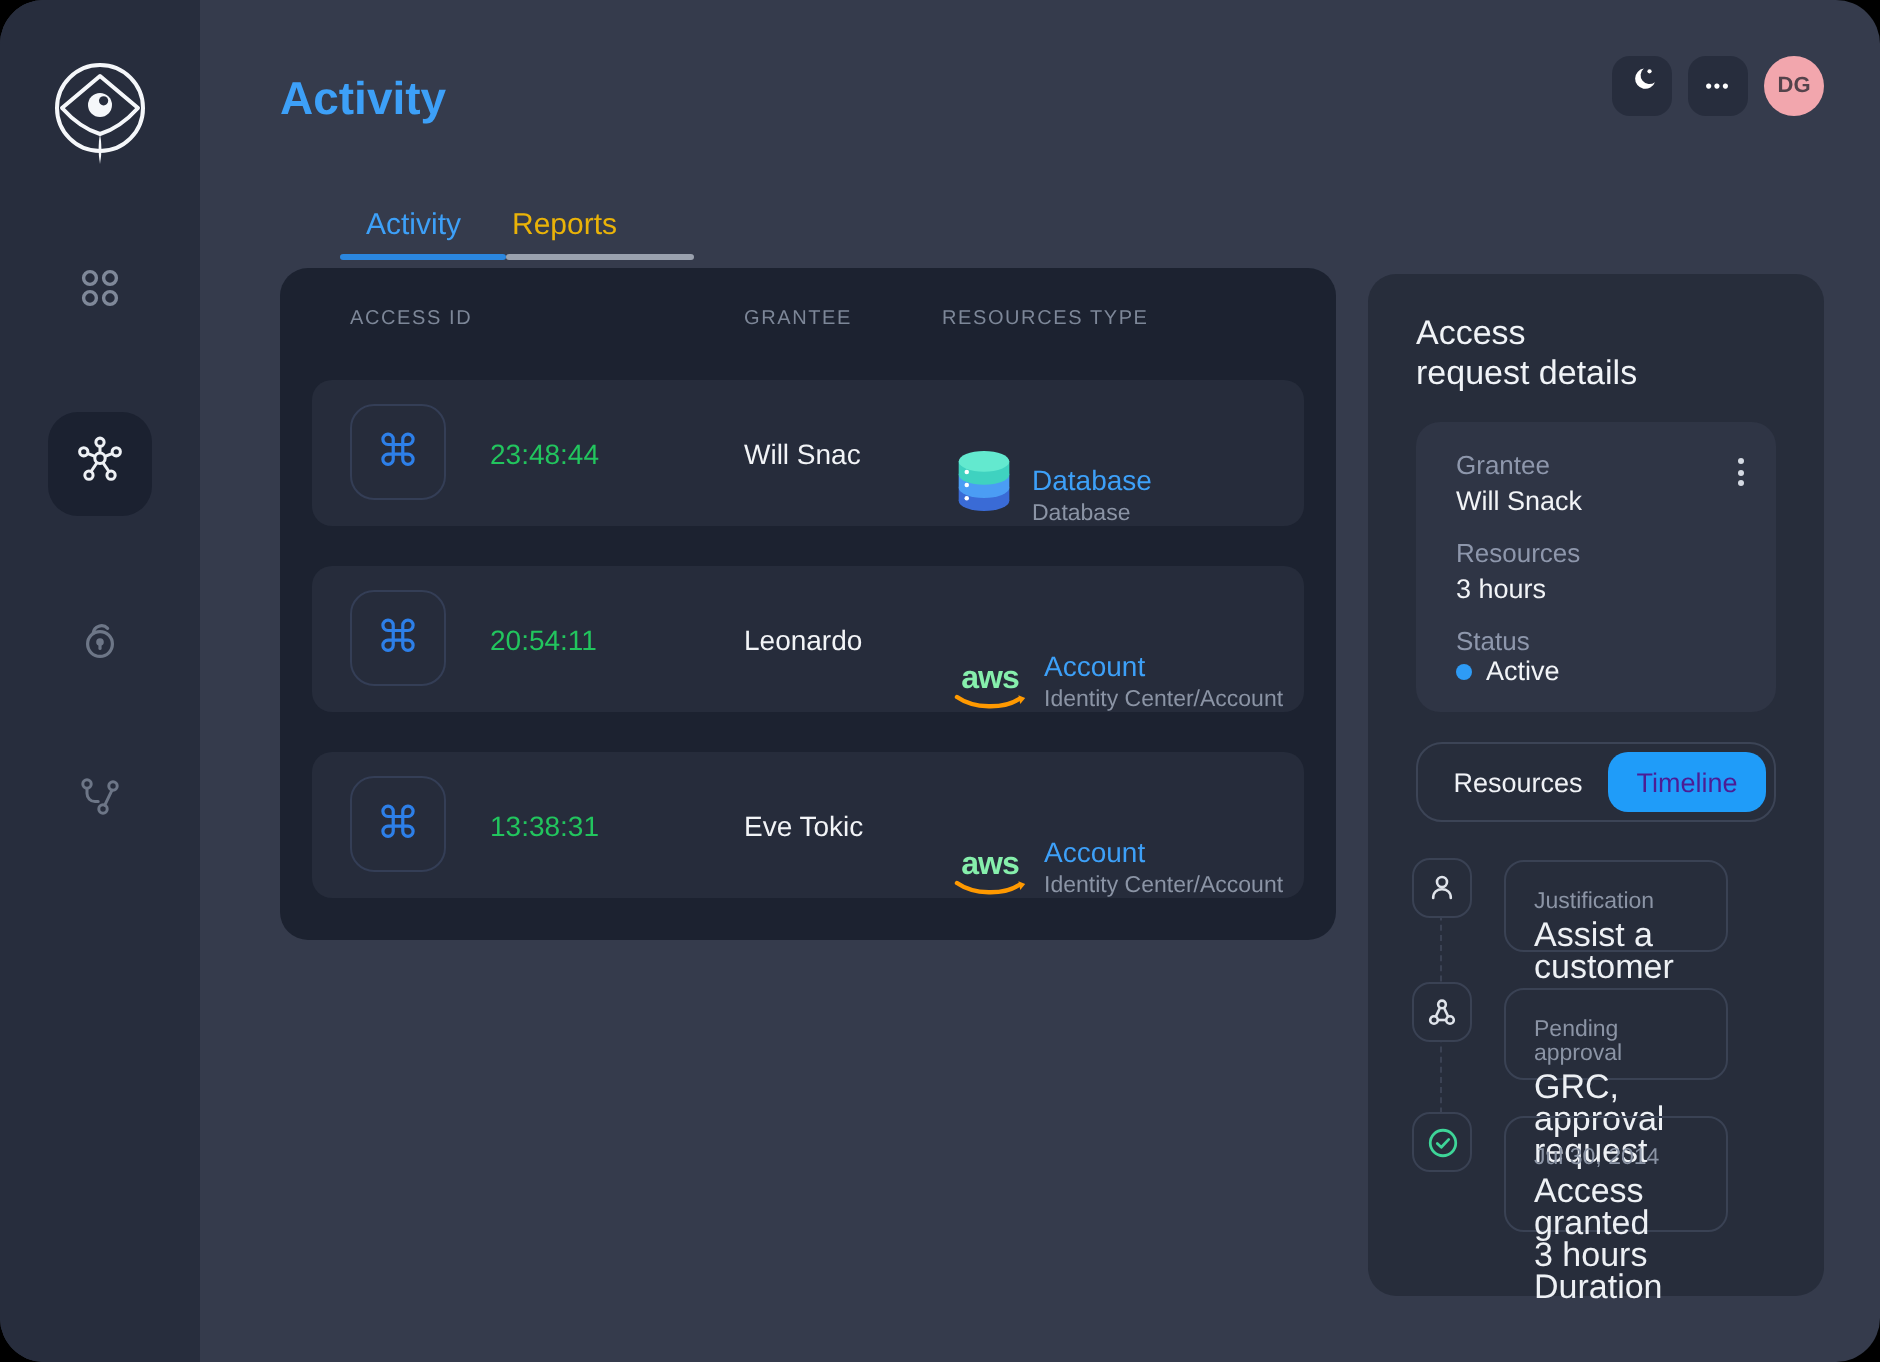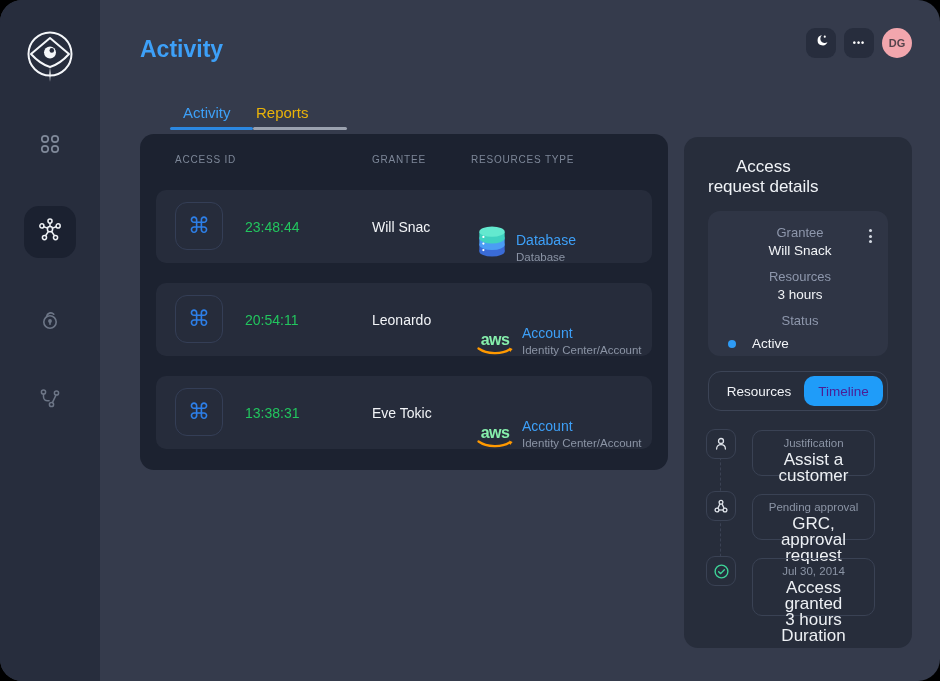--- a/index.html
+++ b/index.html
@@ -49,49 +49,49 @@
   .cell.name { left:216px; color:#f2f4f7; font-size:14px; }
   .res { position:absolute; left:321px; top:0; bottom:0; display:flex; align-items:flex-end; gap:9px; }
   .res-text { display:flex; flex-direction:column; gap:3px; }
   .res-type { color:#3da0f8; font-size:14px; text-decoration:none; cursor:pointer; }
   .res-sub { color:#8b94a5; font-size:11.5px; }
   .awslogo { width:36px; display:flex; flex-direction:column; align-items:center; }
   .awstext { color:#86efac; font-weight:700; font-size:16px; line-height:14px; letter-spacing:-0.5px; }
 
   
   .panel { position:absolute; left:684px; top:137px; width:228px; height:511px;
-           background:#272d3b; border-radius:14px;text-align:center; }
+           background:#272d3b; border-radius:14px; }
   .panel-title { position:absolute; left:24px; top:20px; font-size:17px; font-weight:500;
                  color:#f0f3f7; line-height:20px; }
   .detail-card { position:absolute; left:24px; top:74px; width:180px; height:145px;
                  background:#2f3545; border-radius:12px; padding:14px 16px 0 20px; }
   .f-label { font-size:13px; color:#8e97ac; }
   .f-value { font-size:13.5px; color:#f2f4f7; margin:3px 0 11px; }
-  .status-row { display:flex; align-items:center; gap:16px; margin-top:8px; }
+  .status-row { display:flex; align-items:center; gap:7px; margin-top:0; }
   .status-dot { width:8px; height:8px; border-radius:50%; background:#2e9bf5; }
   .status-val { font-size:13.5px; color:#f2f4f7; }
   .kebab { position:absolute; right:14px; top:16px; display:flex; flex-direction:column; gap:2.5px;
            cursor:pointer; padding:2px; }
   .kebab i { width:3px; height:3px; border-radius:50%; background:#d4d9e2; }
 
   .segmented { position:absolute; left:24px; top:234px; width:180px; height:40px;
                border:1.3px solid #3c4456; border-radius:13px; }
   .seg-left { position:absolute; left:0; top:0; bottom:0; width:100px; display:flex;
               align-items:center; justify-content:center; color:#f0f2f6; font-size:13.5px; cursor:pointer; }
   .seg-pill { position:absolute; right:4px; top:4px; width:79px; height:30px; border-radius:10px;
               background:#1f9cf9; display:flex; align-items:center; justify-content:center;
               color:#4c1d95; font-size:13.5px; font-weight:500; cursor:pointer; }
 
   .tl-dash { position:absolute; left:36px; top:300px; height:140px; border-left:1.5px dashed #3b4254; }
   .tl-icon { position:absolute; left:22px; width:30px; height:30px; border-radius:9px;
              border:1px solid #3a4254; background:#272d3b; display:flex; align-items:center;
              justify-content:center; }
   .tl-icon.i1 { top:292px; } .tl-icon.i2 { top:354px; } .tl-icon.i3 { top:419px; }
-  .tl-card { position:absolute; left:68px; width:123px; border:1px solid #3a4254; border-radius:10px;
-             padding:6px 14px; }
+  .tl-card { position:absolute; left:68px; width:112px; border:1px solid #3a4254; border-radius:10px;
+             padding:14px 14px; }
   .tl-card.c1 { top:293px; height:46px; } .tl-card.c2 { top:357px; height:46px; }
   .tl-card.c3 { top:421px; height:58px; }
   .tl-label { font-size:11.5px; color:#8b94a5; margin-bottom:3px; }
   .tl-line { font-size:17px; color:#edf0f4; line-height:16px; }
 </style>
 </head>
 <body>
 
 <div class="screen">
 

